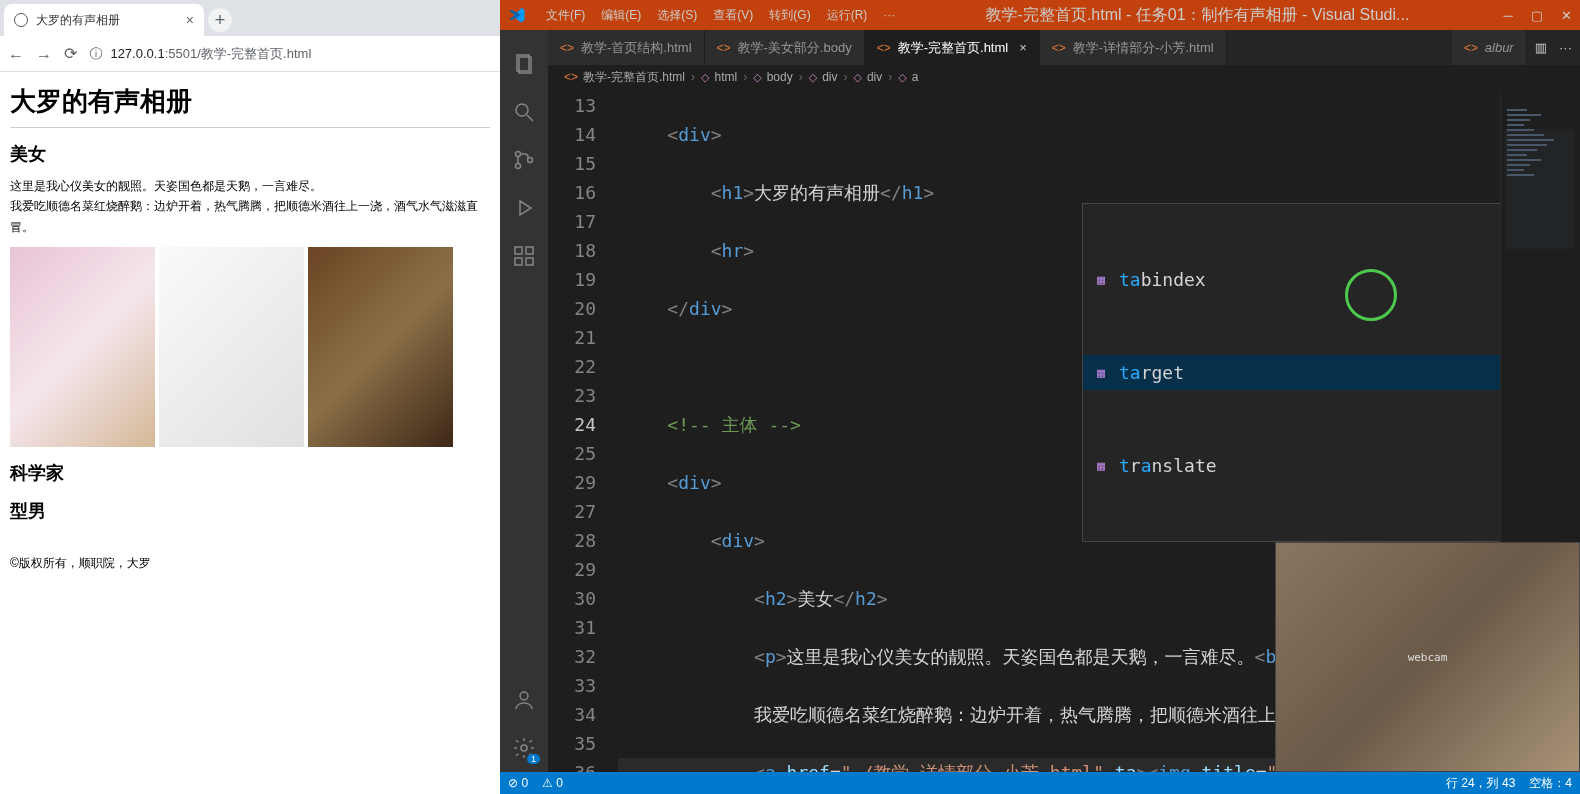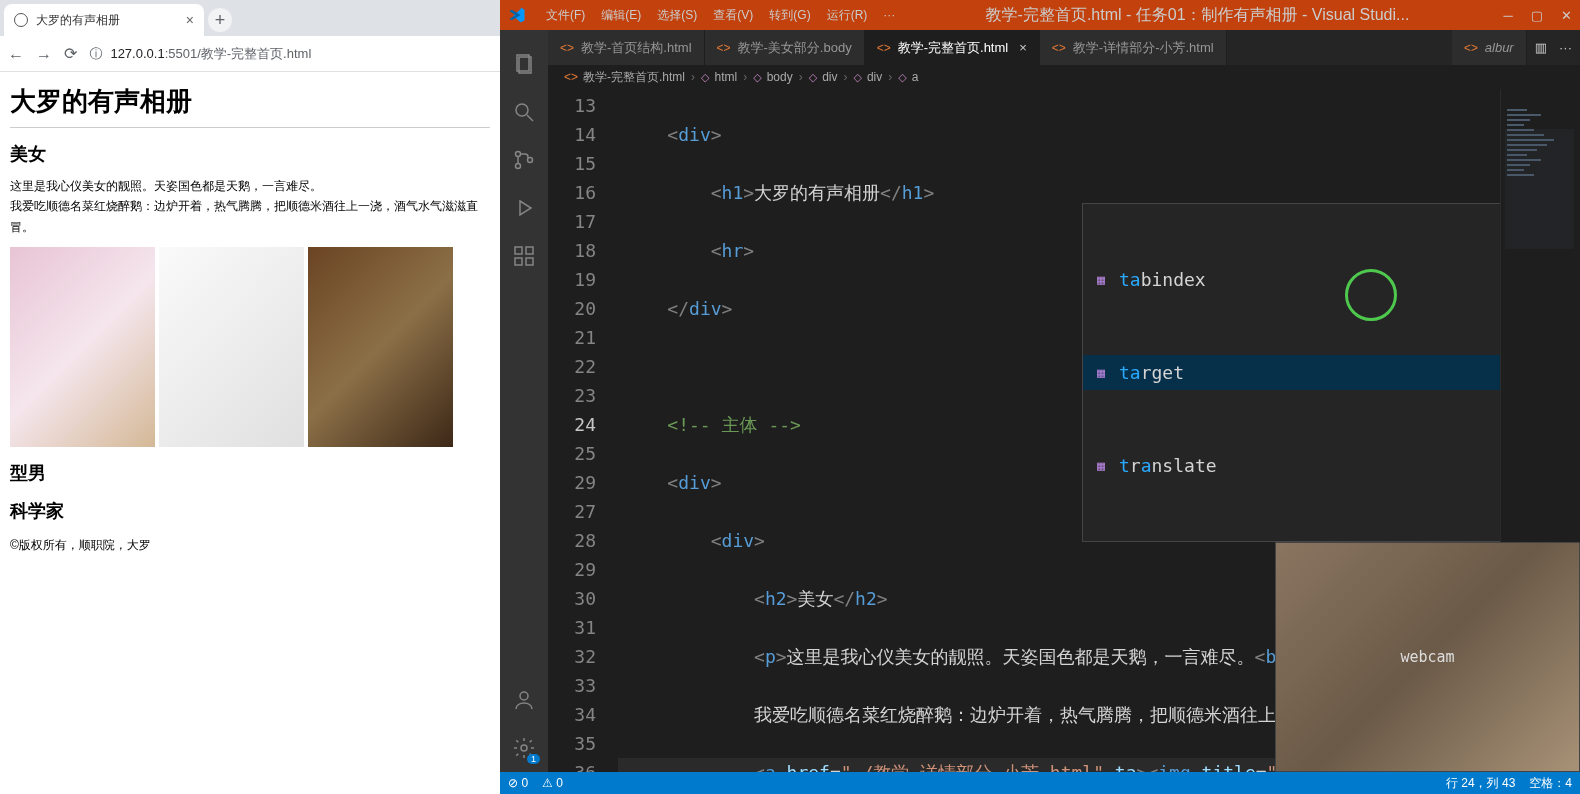--- a/index.html
+++ b/index.html
@@ -19,21 +19,21 @@
 .page-content { flex: 1; padding: 12px 10px; background: #fff; overflow: auto; }
 .page-content h1 { font-size: 26px; font-weight: bold; margin-bottom: 8px; color: #000; }
 .page-content hr { margin-bottom: 14px; border: none; border-top: 1px solid #ccc; }
 .page-content h2 { font-size: 18px; font-weight: bold; margin: 14px 0 10px; color: #000; }
 .page-content p { font-size: 12px; line-height: 1.7; color: #000; }
 .img-row { display: flex; gap: 4px; margin-top: 10px; }
 .img-box { width: 145px; height: 200px; display: flex; align-items: center; justify-content: center; font-size: 10px; color: #999; }
 .i1 { background: linear-gradient(135deg,#e8c4d4,#f5e6ed,#d4b896); }
 .i2 { background: linear-gradient(135deg,#fafafa,#e0e0e0); }
 .i3 { background: linear-gradient(135deg,#6b4423,#8b6f47,#3d2817); }
-.copyright { font-size: 11px; margin-top: 12px; color: #000; }
+.copyright { font-size: 11px; margin-top: 30px; color: #000; }
 
 
 .vscode { flex: 1; height: 100%; background: #1e1e1e; display: flex; flex-direction: column; color: #ccc; font-size: 13px; }
 .titlebar { height: 30px; background: #c2410c; display: flex; align-items: center; padding: 0 8px; gap: 4px; }
 .titlebar .vsc-logo { width: 18px; height: 18px; margin-right: 10px; }
 .menu-item { padding: 4px 6px; font-size: 12px; color: #ccc; }
 .title-center { flex: 1; text-align: center; font-size: 16px; color: #ccc; overflow: hidden; white-space: nowrap; }
 .win-controls { display: flex; gap: 18px; margin-left: 10px; color: #ccc; }
 .vscode-body { flex: 1; display: flex; overflow: hidden; }
 .activity-bar { width: 48px; background: #333333; display: flex; flex-direction: column; align-items: center; padding-top: 10px; }
@@ -75,21 +75,21 @@
 .mm-lines { position: absolute; top: 20px; left: 6px; right: 6px; }
 .mm-l { height: 2px; margin-bottom: 3px; background: #4a5a6a; }
 
 .intellisense { position: absolute; left: 464px; top: 114px; background: #252526; border: 1px solid #454545; font-family: Consolas, monospace; font-size: 18px; z-index: 10; min-width: 500px; }
 .is-item { display: flex; align-items: center; padding: 3px 10px; gap: 10px; color: #d4d4d4; }
 .is-item.sel { background: #062f4a; }
 .is-ic { width: 16px; height: 16px; display: flex; align-items: center; justify-content: center; color: #b180d7; font-size: 13px; }
 .is-hl { color: #2aaaff; }
 
 .cursor-ring { position: absolute; width: 52px; height: 52px; border: 3px solid #4ec94e; border-radius: 50%; pointer-events: none; z-index: 20; }
-.webcam { position: absolute; bottom: 0; right: 0; width: 305px; height: 230px; background: linear-gradient(135deg,#8a7560,#6b5a48,#a89277); border: 1px solid #444; z-index: 30; display:flex; align-items:center; justify-content:center; color:#ddd; font-size:15px; }
+.webcam { position: absolute; bottom: 0; right: 0; width: 305px; height: 230px; background: linear-gradient(135deg,#8a7560,#6b5a48,#a89277); border: 1px solid #444; z-index: 30; display:flex; align-items:center; justify-content:center; color:#ddd; font-size:11px; }
 
 .statusbar { height: 22px; background: #007acc; display: flex; align-items: center; padding: 0 8px; font-size: 12px; color: #fff; gap: 14px; }
 .statusbar .sp { flex: 1; }
 </style>
 </head>
 <body>
 
 <div class="browser">
   <div class="browser-tabs">
     <div class="browser-tab">
@@ -112,22 +112,22 @@
     <h1>大罗的有声相册</h1>
     <hr>
     <h2>美女</h2>
     <p>这里是我心仪美女的靓照。天姿国色都是天鹅，一言难尽。</p>
     <p>我爱吃顺德名菜红烧醉鹅：边炉开着，热气腾腾，把顺德米酒往上一浇，酒气水气滋滋直冒。</p>
     <div class="img-row">
       <div class="img-box i1"></div>
       <div class="img-box i2"></div>
       <div class="img-box i3"></div>
     </div>
+    <h2>科学家</h2>
     <h2>型男</h2>
-    <h2>科学家</h2>
     <p class="copyright">©版权所有，顺职院，大罗</p>
   </div>
 </div>
 
 <div class="vscode">
   <div class="titlebar">
     <svg class="vsc-logo" viewBox="0 0 24 24">
         <path fill="#0098ff" d="M17 2l5 3v14l-5 3-10-9 10-9z"></path>
         <path fill="#0065a9" d="M2 7l3-2 12 7-12 7-3-2 8-5z"></path>
       </svg>

